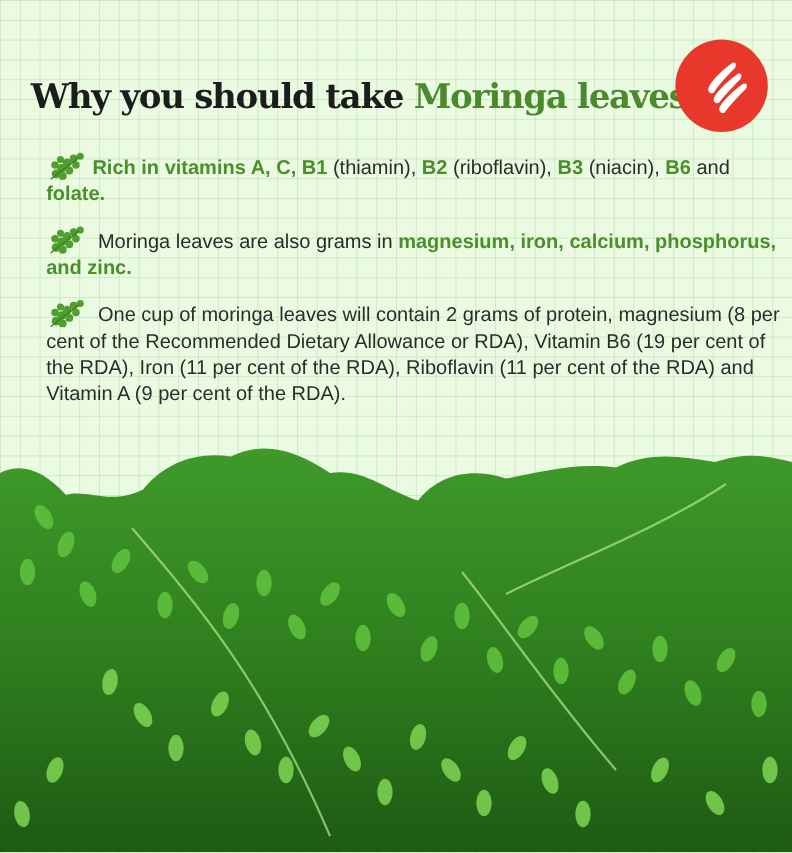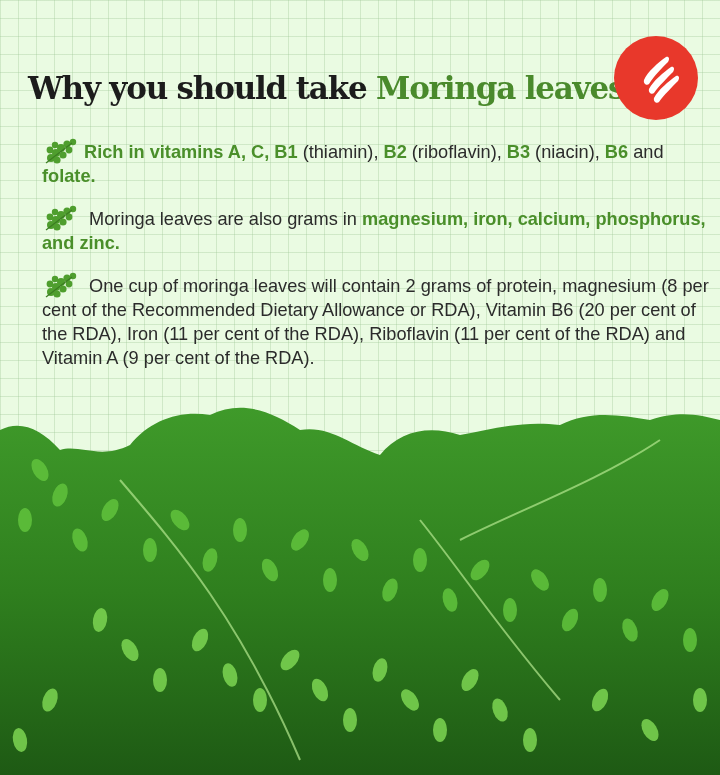--- a/index.html
+++ b/index.html
@@ -91,21 +91,21 @@
             <circle cx="19" cy="10" r="4"></circle>
             <circle cx="25" cy="6" r="3.6"></circle>
             <circle cx="31" cy="4" r="3.2"></circle>
             <circle cx="15" cy="22" r="3.6"></circle>
             <circle cx="21" cy="17" r="3.6"></circle>
             <circle cx="27" cy="12" r="3.4"></circle>
             <circle cx="8" cy="12" r="3.4"></circle>
             <circle cx="13" cy="7" r="3.2"></circle>
           </g>
           <path d="M4 25 L30 5" stroke="#3c7d22" stroke-width="1.2"></path>
-        </svg></span><span> One cup of moringa leaves will contain 2 grams of protein, magnesium (8 per cent of the Recommended Dietary Allowance or RDA), Vitamin B6 (20 per cent of the RDA), Iron (11 per cent of the RDA), Riboflavin (11 per cent of the RDA) and Vitamin A (9 per cent of the RDA).</span></p>
+        </svg></span><span> One cup of moringa leaves will contain 2 grams of protein, magnesium (8 per cent of the Recommended Dietary Allowance or RDA), Vitamin B6 (19 per cent of the RDA), Iron (11 per cent of the RDA), Riboflavin (11 per cent of the RDA) and Vitamin A (9 per cent of the RDA).</span></p>
 </div>
 
 <div class="foliage">
   <svg width="720" height="375" viewBox="0 0 720 375">
     <defs>
       <linearGradient id="bg" x1="0" y1="0" x2="0" y2="1">
         <stop offset="0" stop-color="#3f9a2a"></stop>
         <stop offset="0.5" stop-color="#2f7f1e"></stop>
         <stop offset="1" stop-color="#1e5a14"></stop>
       </linearGradient>

